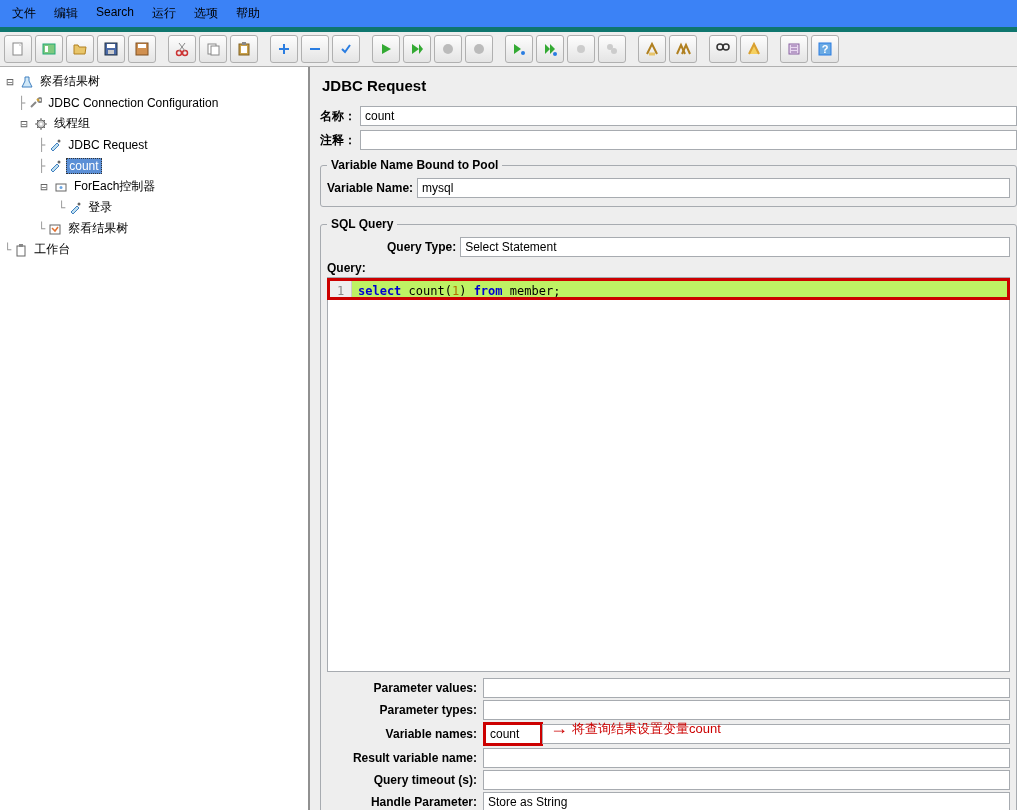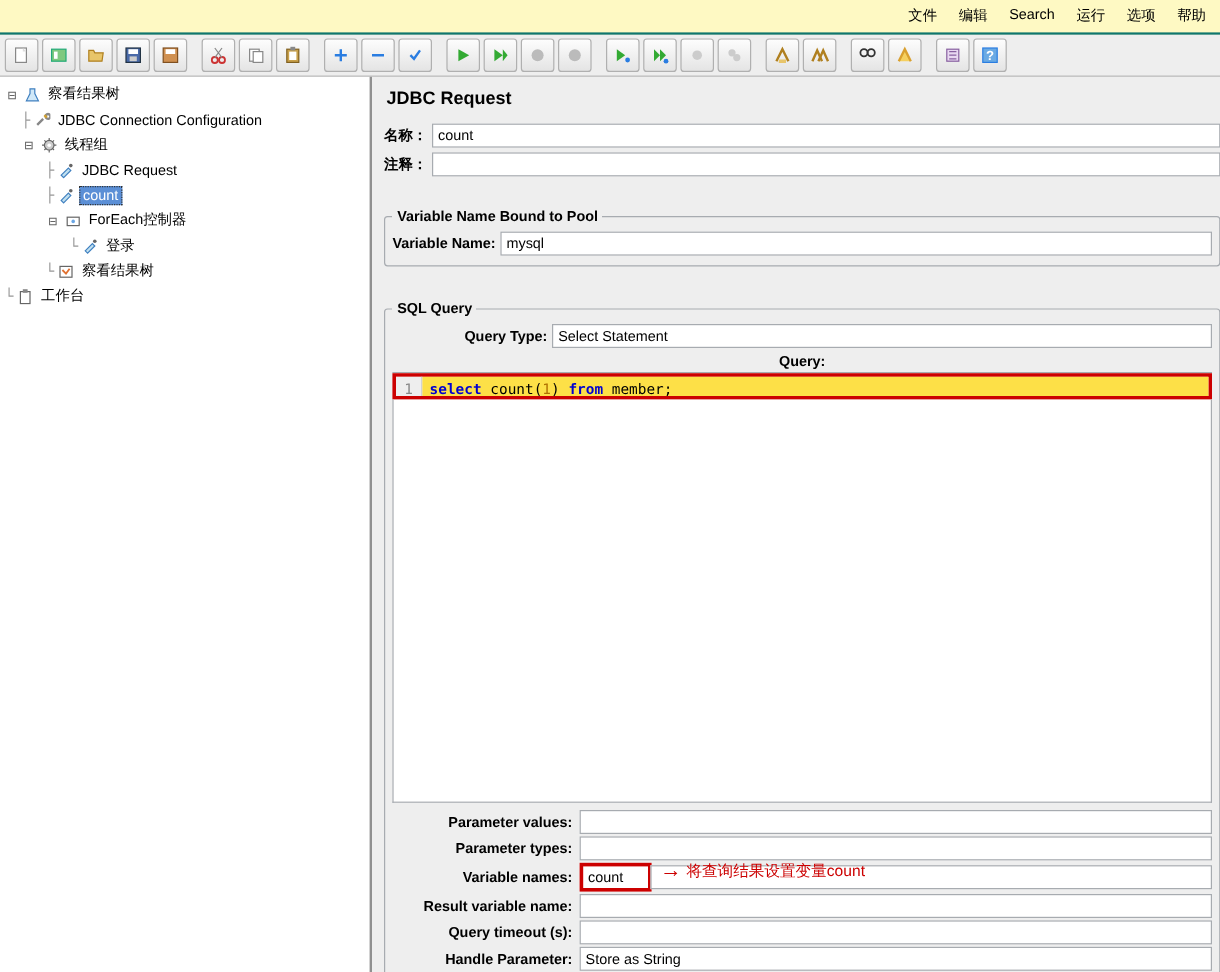--- a/index.html
+++ b/index.html
@@ -1,18 +1,18 @@
 <!DOCTYPE html>
 <html><head>
 <meta charset="utf-8">
 <style>
 * { box-sizing: border-box; margin: 0; padding: 0; }
 body { font-family: Arial, "Microsoft YaHei", sans-serif; font-size: 12px; background: #eeeeee; width: 1017px; height: 810px; overflow: hidden; }
 
-.menubar { background: #fef9c3; border-bottom: 2px solid #0f766e; padding: 2px 4px; display: flex; gap: 2px; justify-content: flex-end; }
+.menubar { background: #3b82f6; border-bottom: 5px solid #0f766e; padding: 2px 4px; display: flex; gap: 2px; }
 .menubar span { padding: 3px 8px; cursor: default; }
 
 .toolbar { background: #eeeeee; border-bottom: 1px solid #b0b0b0; padding: 3px 4px; display: flex; gap: 3px; align-items: center; }
 .tool-btn { width: 28px; height: 28px; border: 1px solid #b0b0b0; background: linear-gradient(#fdfdfd,#e4e4e4); border-radius: 3px; display: flex; align-items: center; justify-content: center; cursor: pointer; }
 .tool-sep { width: 6px; }
 
 .main { display: flex; height: calc(100% - 56px); }
 .tree-panel { width: 310px; background: #fff; border-right: 2px solid #909090; padding: 4px 0; overflow: auto; }
 .tree-row { display: flex; align-items: center; height: 21px; padding-left: 4px; white-space: nowrap; }
 .tree-row.sel .label { background: #5b8fd6; color: #fff; border: 1px dotted #333; padding: 0 2px; }
@@ -20,27 +20,27 @@
 .tree-toggle { width: 12px; display: inline-block; text-align: center; color: #666; font-family: monospace; }
 .tree-icon { width: 16px; height: 16px; display: inline-flex; align-items: center; justify-content: center; margin: 0 3px; }
 .tree-line { color: #999; font-family: monospace; letter-spacing: -1px; }
 
 .content { flex: 1; background: #eeeeee; padding: 6px 0 0 10px; overflow: hidden; display: flex; flex-direction: column; }
 .panel-title { font-size: 15px; font-weight: bold; padding: 4px 2px 10px; }
 .form-row { display: flex; align-items: center; margin: 2px 0; }
 .form-row label { font-weight: bold; font-size: 12px; white-space: nowrap; }
 .form-row input { flex: 1; border: 1px solid #a7abb0; background: #fff; height: 20px; padding: 0 4px; font-size: 12px; margin-left: 4px; }
 
-fieldset { border: 1px solid #a7abb0; border-radius: 3px; margin: 24px 0 4px; padding: 4px 6px 6px; }
+fieldset { border: 1px solid #a7abb0; border-radius: 3px; margin: 6px 0 4px; padding: 4px 6px 6px; }
 legend { font-weight: bold; font-size: 12px; padding: 0 4px; }
 
-.query-header { text-align: center; font-weight: bold; font-size: 12px; padding: 2px 0; border-bottom: 1px solid #a7abb0; background: #eeeeee; }
+.query-header { font-weight: bold; font-size: 12px; padding: 2px 0; border-bottom: 1px solid #a7abb0; background: #eeeeee; }
 .code-editor { border: 3px solid #cc0000; background: #fff; height: 22px; display: flex; }
 .gutter { width: 22px; background: #eeeeee; border-right: 1px solid #ccc; text-align: center; color: #888; font-family: Consolas, monospace; font-size: 12px; line-height: 20px; }
-.code-line { flex: 1; font-family: Consolas, monospace; font-size: 12px; line-height: 20px; padding: 0 6px; background: #fde047; white-space: pre; }
+.code-line { flex: 1; font-family: Consolas, monospace; font-size: 12px; line-height: 20px; padding: 0 6px; background: #bef264; white-space: pre; }
 .kw { color: #0000d0; font-weight: bold; }
 .fn { color: #000; }
 .num { color: #b07000; }
 .code-area-below { background: #fff; flex: 1; border: 1px solid #a7abb0; border-top: none; }
 
 .sql-fieldset { display: flex; flex-direction: column; flex: 1; margin-bottom: 0; }
 .sql-inner { display: flex; flex-direction: column; flex: 1; }
 
 .bottom-form { margin-top: 4px; }
 .bottom-form .form-row label { width: 150px; text-align: right; margin-right: 2px; }

